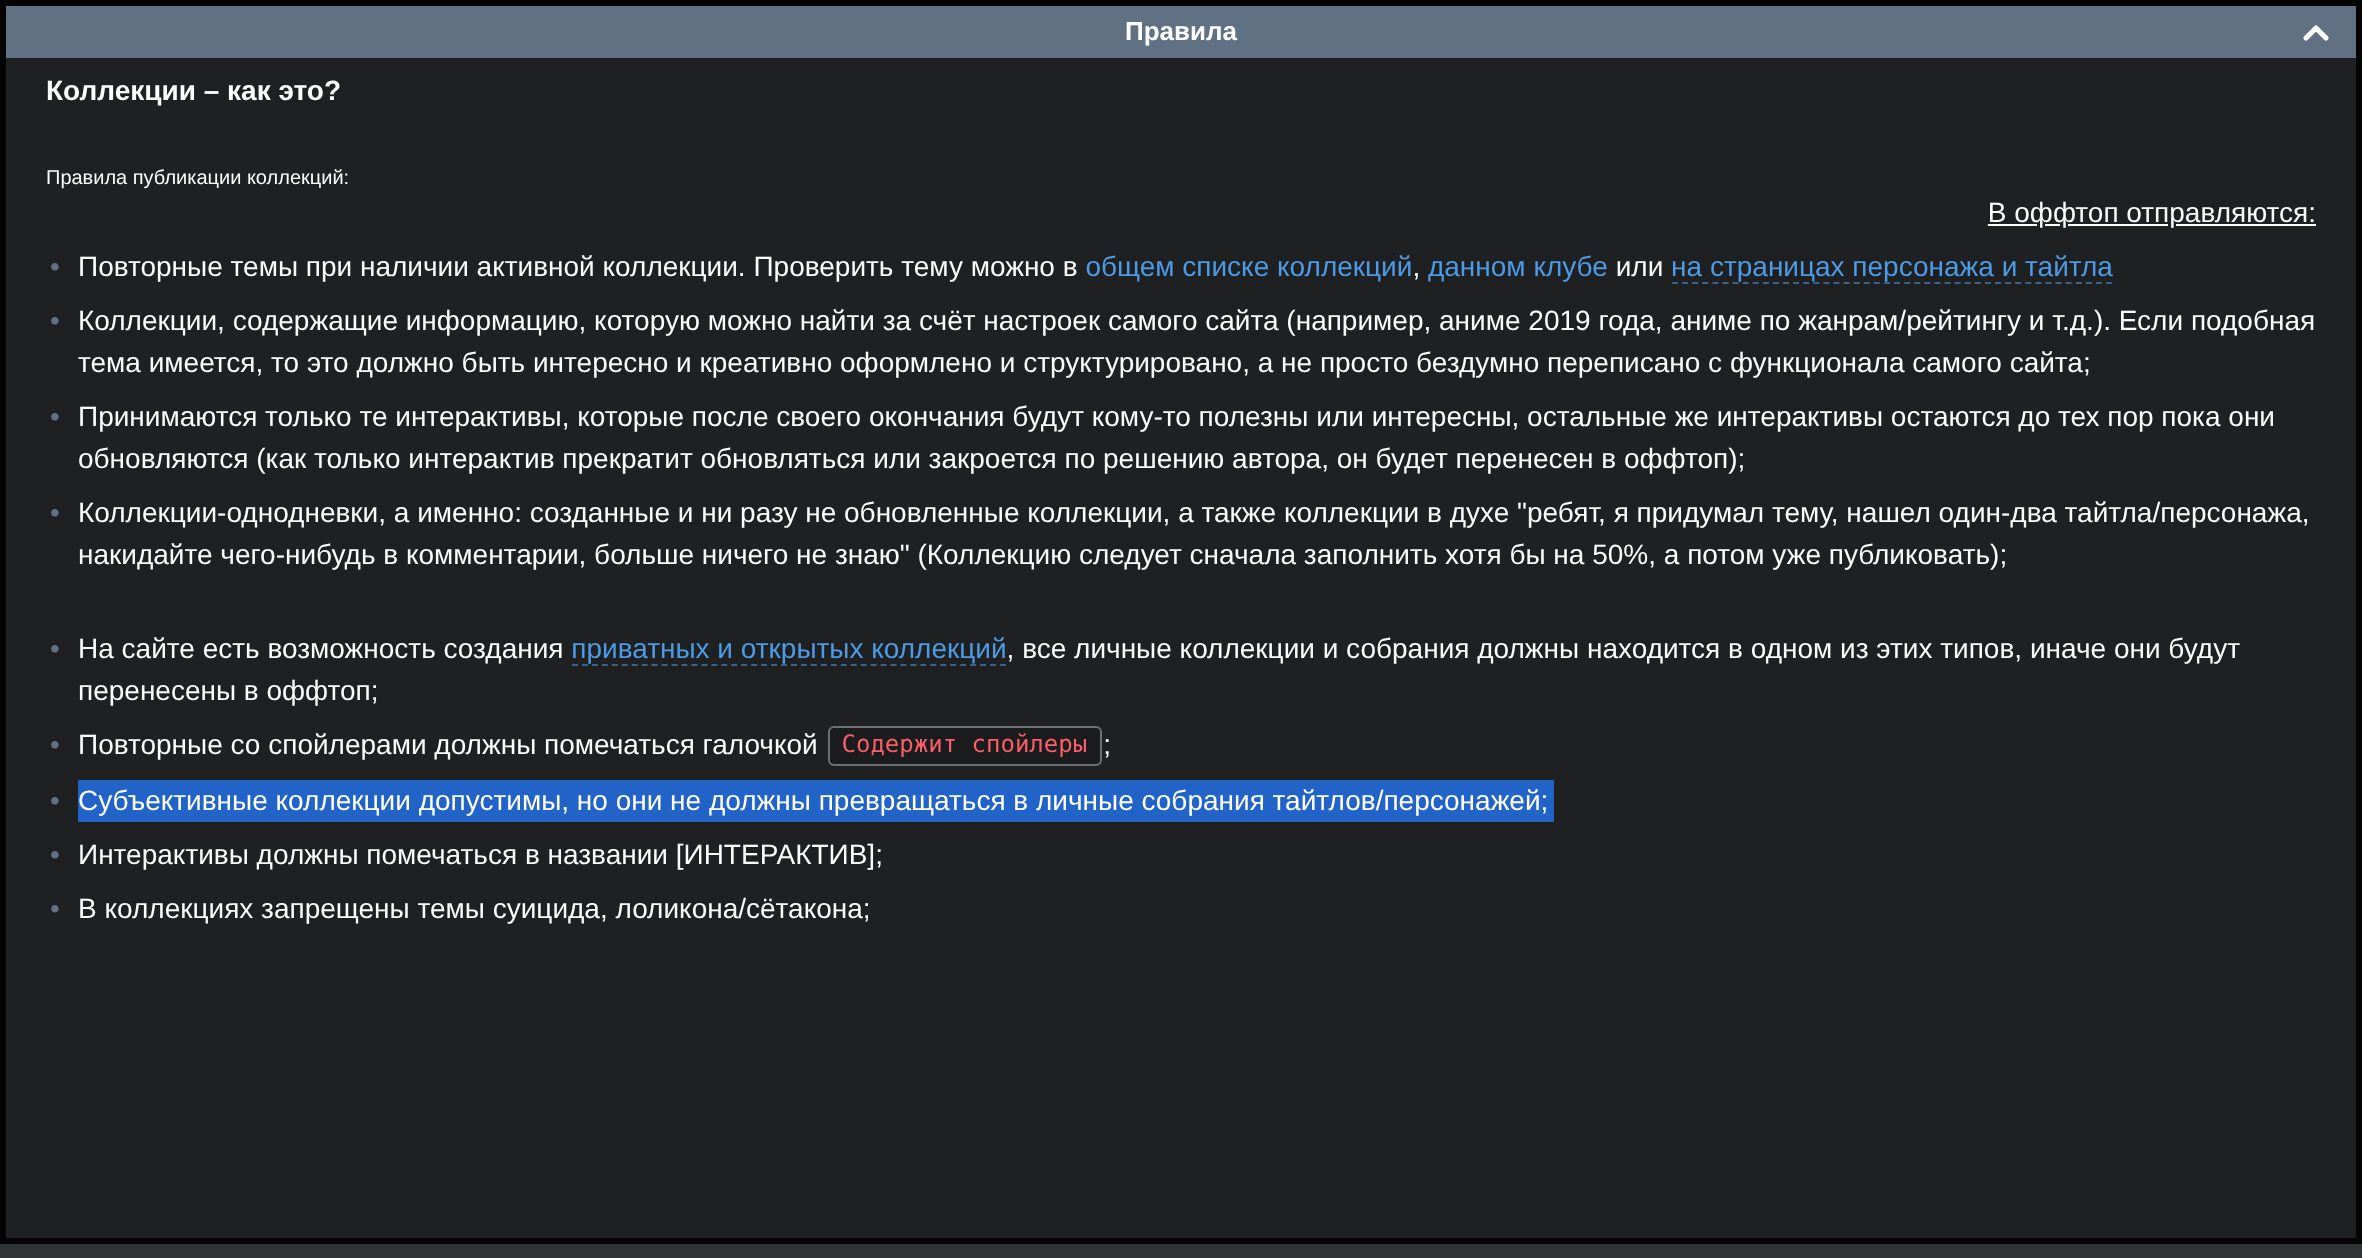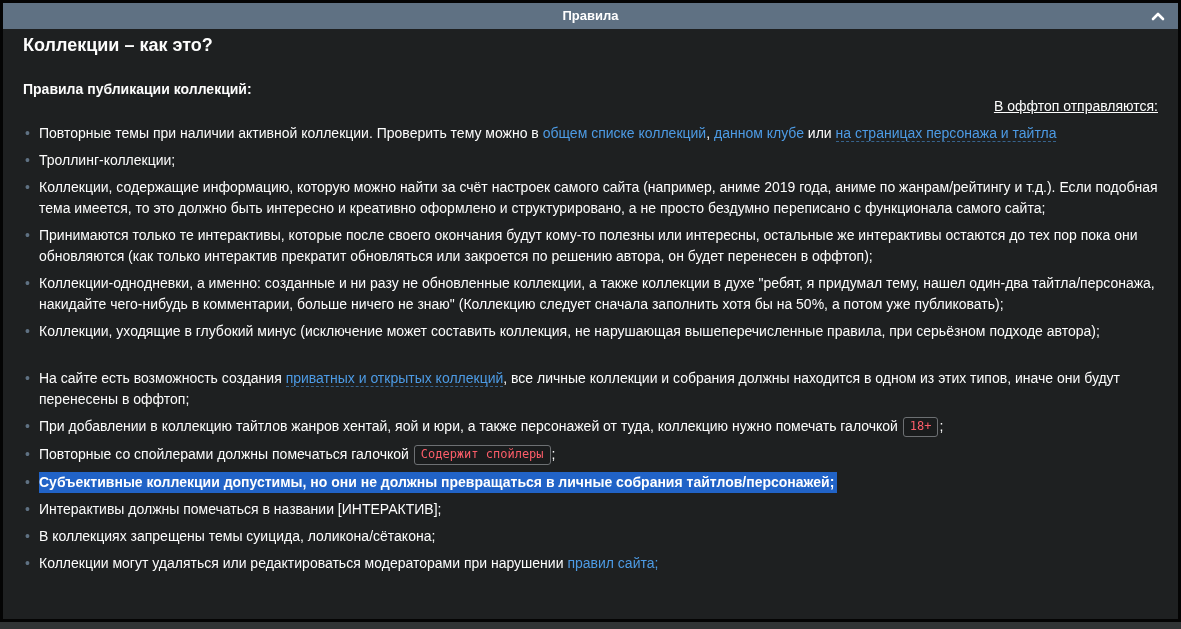--- a/index.html
+++ b/index.html
@@ -22,25 +22,25 @@
   }
   .collapse-icon{
     position:absolute;right:13px;top:8px;width:14px;height:10px;display:block;
   }
   .panel-body{
     flex:1 1 auto;background:var(--content-bg,#1e2021);
     color:#fdfdfd;font-size:14px;
     padding:7px 20px 10px 20px;box-sizing:border-box;overflow:hidden;
   }
   .page-title{
-    font-size:18px;font-weight:bold;margin:0 0 27px 0;line-height:18px;
+    font-size:14px;font-weight:bold;margin:0 0 27px 0;line-height:18px;
   }
   .section{margin:0;}
   .section + .section{margin-top:26px;}
-  .section-title{font-size:14px;font-weight:bold;margin:0;line-height:17px;}
+  .section-title{font-size:10px;font-weight:normal;margin:0;line-height:17px;}
   .section-subtitle{
     font-size:14px;font-weight:normal;text-decoration:underline;
     margin:0 0 8px 0;line-height:17px;text-align:right;
   }
   .rule-list{list-style:none;margin:0;padding:0;}
   .rule-list li{
     position:relative;padding-left:16px;margin:0 0 6px 0;
     line-height:21px;font-size:14px;
   }
   .rule-list li::before{
@@ -56,21 +56,20 @@
     font-size:12px;line-height:15px;
     color:var(--badge-text,#fb5d69);
     border:1px solid #6d7073;border-radius:3px;
     padding:1px 6px 2px 6px;margin:0 1px;
     background:#1a1c1d;
     position:relative;top:-1px;
   }
   .selected-text{
     background:var(--selection,#2163c7);color:#fff;
     padding:2px 3px 3px 0;
-    font-weight:bold;
   }
 </style>
 </head>
 <body>
 
 <div class="rules-box">
   <div class="panel">
     <div class="panel-header">
       <span>Правила</span>
       <svg class="collapse-icon" viewBox="0 0 14 10" xmlns="http://www.w3.org/2000/svg">
@@ -78,34 +77,30 @@
       </svg>
     </div>
     <div class="panel-body">
       <h2 class="page-title">Коллекции – как это?</h2>
       <div id="sections">
           <div class="section">
             <h3 class="section-title">Правила публикации коллекций:</h3>
             <div class="section-subtitle">В оффтоп отправляются:</div>
             <ul class="rule-list">
               <li><span>Повторные темы при наличии активной коллекции. Проверить тему можно в </span><a class="link">общем списке коллекций</a><span>, </span><a class="link">данном клубе</a><span> или </span><a class="link dashed">на страницах персонажа и тайтла</a></li>
-              <li><span>Троллинг-коллекции;</span></li>
               <li><span>Коллекции, содержащие информацию, которую можно найти за счёт настроек самого сайта (например, аниме 2019 года, аниме по жанрам/рейтингу и т.д.). Если подобная тема имеется, то это должно быть интересно и креативно оформлено и структурировано, а не просто бездумно переписано с функционала самого сайта;</span></li>
               <li><span>Принимаются только те интерактивы, которые после своего окончания будут кому-то полезны или интересны, остальные же интерактивы остаются до тех пор пока они обновляются (как только интерактив прекратит обновляться или закроется по решению автора, он будет перенесен в оффтоп);</span></li>
               <li><span>Коллекции-однодневки, а именно: созданные и ни разу не обновленные коллекции, а также коллекции в духе "ребят, я придумал тему, нашел один-два тайтла/персонажа, накидайте чего-нибудь в комментарии, больше ничего не знаю" (Коллекцию следует сначала заполнить хотя бы на 50%, а потом уже публиковать);</span></li>
-              <li><span>Коллекции, уходящие в глубокий минус (исключение может составить коллекция, не нарушающая вышеперечисленные правила, при серьёзном подходе автора);</span></li>
             </ul>
           </div>
           <div class="section">
             <ul class="rule-list">
               <li><span>На сайте есть возможность создания </span><a class="link dashed">приватных и открытых коллекций</a><span>, все личные коллекции и собрания должны находится в одном из этих типов, иначе они будут перенесены в оффтоп;</span></li>
-              <li><span>При добавлении в коллекцию тайтлов жанров хентай, яой и юри, а также персонажей от туда, коллекцию нужно помечать галочкой </span><span class="tag-badge">18+</span><span>;</span></li>
               <li><span>Повторные со спойлерами должны помечаться галочкой </span><span class="tag-badge">Содержит спойлеры</span><span>;</span></li>
               <li><span class="selected-text">Субъективные коллекции допустимы, но они не должны превращаться в личные собрания тайтлов/персонажей;</span></li>
               <li><span>Интерактивы должны помечаться в названии [ИНТЕРАКТИВ];</span></li>
               <li><span>В коллекциях запрещены темы суицида, лоликона/сётакона;</span></li>
-              <li><span>Коллекции могут удаляться или редактироваться модераторами при нарушении </span><a class="link">правил сайта;</a></li>
             </ul>
           </div>
         </div>
     </div>
   </div>
 </div>
 
 </body></html>

